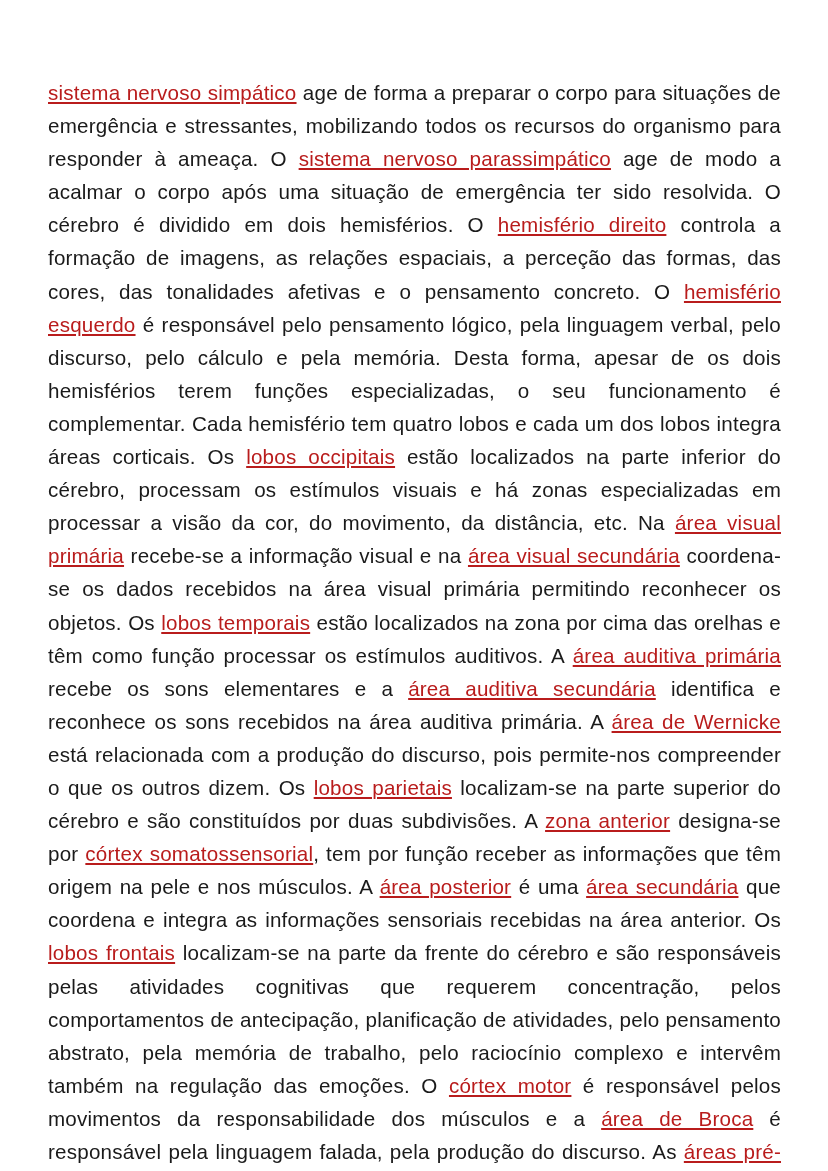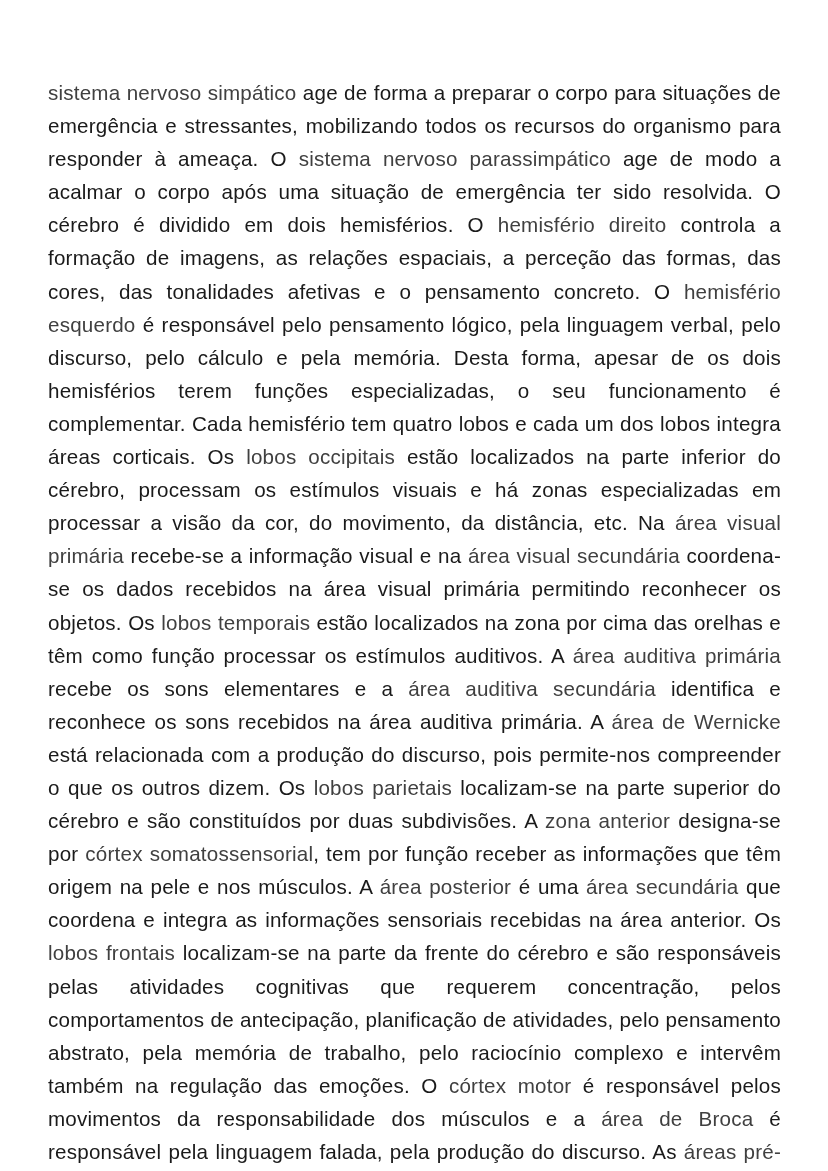--- a/index.html
+++ b/index.html
@@ -29,21 +29,22 @@
     text-align: justify;
     text-justify: inter-word;
     font-size: 20.6px;
     line-height: 33.1px;
     color: #1a1a1a;
     letter-spacing: 0.01em;
     word-spacing: 0.005em;
     hyphens: none;
   }
   #text-body .term {
-    color: #404040;
+    color: #b91c1c;
+    text-decoration: underline;
   }
   
   #text-body::after {
     content: "";
     display: inline-block;
     width: 100%;
   }
 </style>
 </head>
 <body>

